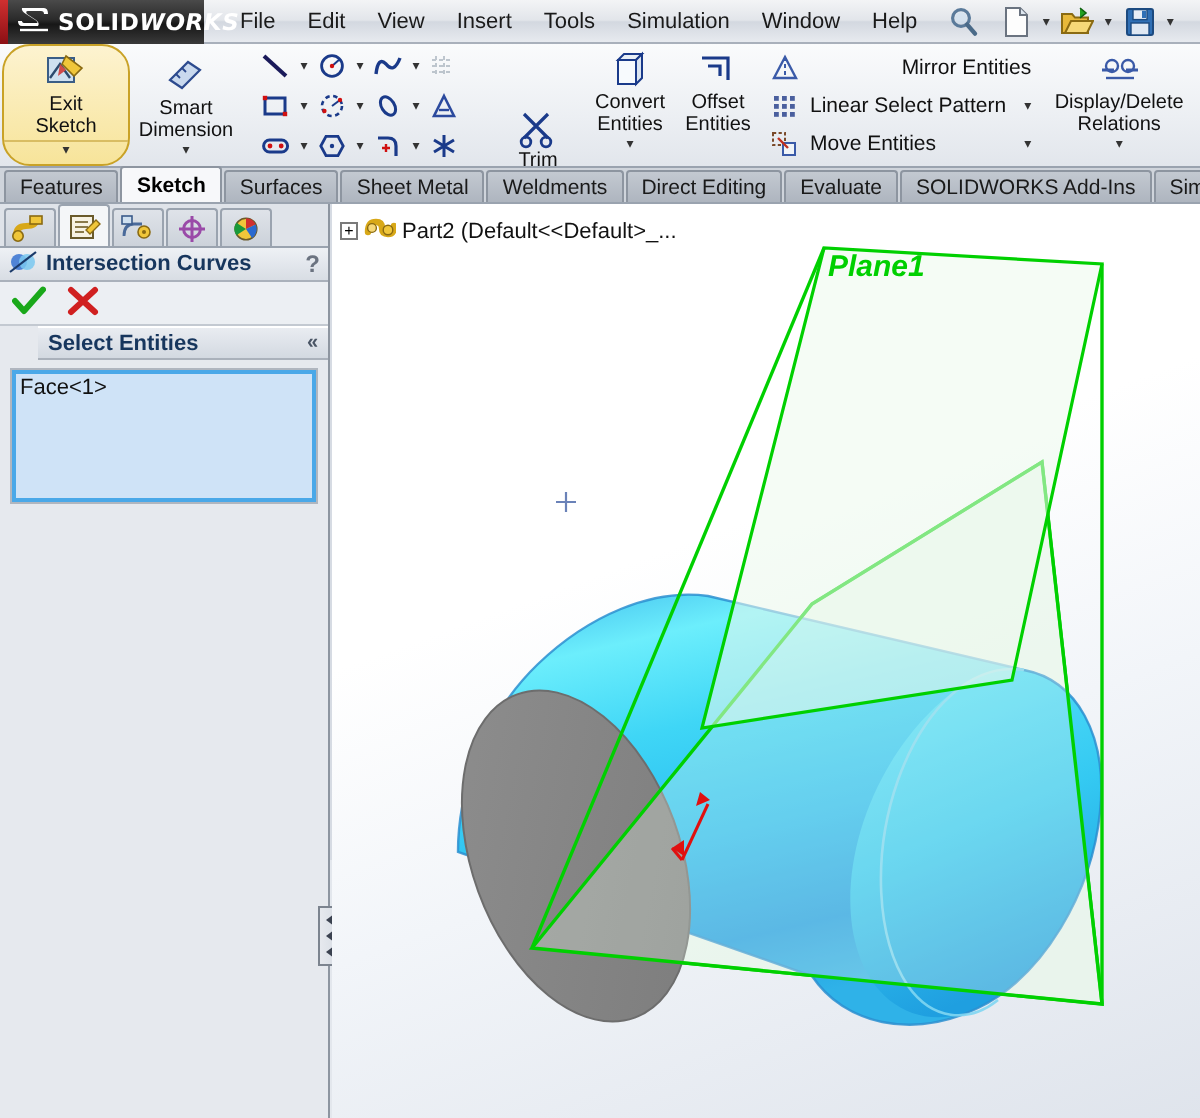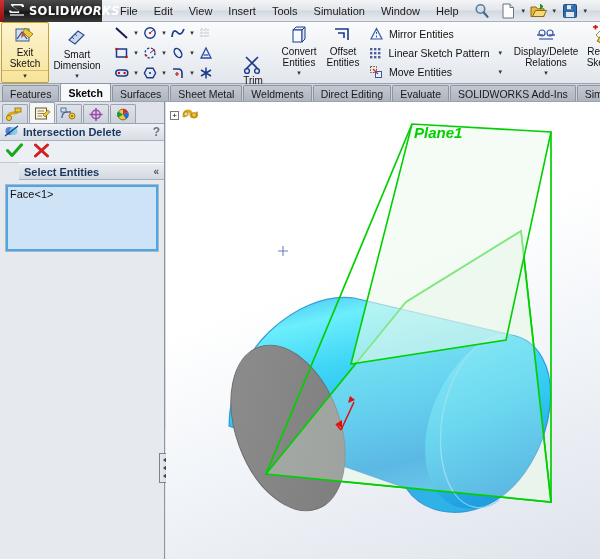--- a/index.html
+++ b/index.html
@@ -69,21 +69,21 @@
   }
   .bigbtn.sel .splitline{ border-top:1px solid #d9bd63; width:100%; margin-top:1px; }
   .vsep{ width:1px; background:#b9c0ca; margin:3px 3px; }
 
   .icogrid{ display:grid; grid-template-columns:repeat(4, 1fr); align-content:center; }
   .icocell{ display:flex; align-items:center; gap:0px; height:20px; }
   .sico{ width:20px; height:18px; display:flex; align-items:center; justify-content:center; }
   .scaret{ width:8px; font-size:7px; color:#333; text-align:center; }
 
   .txtcol{ display:flex; flex-direction:column; justify-content:center; padding:0 2px; }
-  .txtrow{ display:flex; align-items:center; height:19px; gap:3px; }
+  .txtrow{ display:flex; align-items:center; height:19px; gap:3px;justify-content:space-between; }
   .txtrow .lbl{ font-size:10.5px; color:#111; white-space:nowrap; }
   .txtrow .tcaret{ font-size:7px; color:#333; margin-left:auto; padding-left:6px; }
 
   
   .cmdtabs{
     position:absolute; left:0; top:84px; width:600px; height:18px;
     background:#cfd4db; border-bottom:1px solid #9aa3af;
     display:flex; align-items:flex-end; padding-left:2px;
   }
   .ctab{
@@ -239,21 +239,21 @@
         </svg>
       </div>
       <div class="qa-caret">▾</div>
 
     </div>
   </div>
 
   <div class="ribbon">
 
     <div class="rgrp">
-      <div class="bigbtn sel" style="width:48px;">
+      <div class="bigbtn sel" style="width:64px;border-radius:14px;">
         <div class="ico">
           <svg width="22" height="20" viewBox="0 0 22 20">
             <rect x="2" y="3" width="13" height="12" fill="#cfe0f0" stroke="#3a5d86"></rect>
             <path d="M3 13 L8 6 L13 13" fill="none" stroke="#2c4a6e" stroke-width="1.2"></path>
             <path d="M11 2 L19 8 L15 12 L9 6 Z" fill="#f0c63a" stroke="#8a6a12" stroke-width=".8"></path>
             <path d="M8 6 L11 9 L7 12 Z" fill="#d04a4a"></path>
           </svg>
         </div>
         <div class="lb">Exit</div>
         <div class="lb">Sketch</div>
@@ -450,21 +450,21 @@
                 <rect x="10" y="2" width="2.4" height="2.4"></rect>
             <rect x="2" y="6" width="2.4" height="2.4"></rect>
                 <rect x="6" y="6" width="2.4" height="2.4"></rect>
                 <rect x="10" y="6" width="2.4" height="2.4"></rect>
             <rect x="2" y="10" width="2.4" height="2.4"></rect>
                 <rect x="6" y="10" width="2.4" height="2.4"></rect>
                 <rect x="10" y="10" width="2.4" height="2.4"></rect>
               </g>
           </svg>
         </span>
-        <span class="lbl">Linear Sketch Pattern</span>
+        <span class="lbl">Linear Select Pattern</span>
         <span class="tcaret">▾</span>
       </div>
       <div class="txtrow">
         <span class="sico">
           <svg width="15" height="14" viewBox="0 0 15 14">
             <rect x="1.5" y="1.5" width="6" height="6" fill="none" stroke="#7a4a2a" stroke-width="1" stroke-dasharray="1.6 1.2"></rect>
             <rect x="6.5" y="6.5" width="6" height="6" fill="#f0f4f8" stroke="#3a5aa8" stroke-width="1"></rect>
             <path d="M4 4 L9 9" stroke="#c03020" stroke-width="1.2"></path>
           </svg>
         </span>
@@ -562,21 +562,21 @@
     </div>
 
     <div class="pmtitle">
       <span>
         <svg width="15" height="14" viewBox="0 0 15 14">
           <ellipse cx="5.5" cy="7" rx="4" ry="4" fill="#2a6ad0" opacity=".8"></ellipse>
           <ellipse cx="9.5" cy="7" rx="4" ry="4" fill="#7ac8f0" opacity=".85"></ellipse>
           <path d="M1 12 L14 2" stroke="#1a3a6a" stroke-width="1.1"></path>
         </svg>
       </span>
-      <span>Intersection Delete</span>
+      <span>Intersection Curves</span>
       <span class="help">?</span>
     </div>
 
     <div class="okrow">
       <span>
         <svg width="17" height="15" viewBox="0 0 17 15">
           <path d="M1.5 7.5 L6 12.5 L15.5 1.8" fill="none" stroke="#1aa81a" stroke-width="3" stroke-linecap="round" stroke-linejoin="round"></path>
         </svg>
       </span>
       <span>
@@ -608,20 +608,21 @@
 
     <div class="tree">
       <span class="expander">+</span>
       <span>
         <svg width="16" height="14" viewBox="0 0 16 14">
           <path d="M2 9 Q2 4 6 4 Q9 4 9 7 Q9 10 12 10 Q15 10 15 6" fill="none" stroke="#d8a818" stroke-width="3.2" stroke-linecap="round"></path>
           <circle cx="4" cy="7" r="2.2" fill="#f6d878" stroke="#8a6a12" stroke-width=".7"></circle>
           <circle cx="12" cy="8" r="2.4" fill="#f0c63a" stroke="#8a6a12" stroke-width=".7"></circle>
         </svg>
       </span>
+      <span class="tlabel">Part2  (Default&lt;&lt;Default&gt;_...</span>
     </div>
 
     <svg class="scene" viewBox="0 0 434 457">
       <defs>
         <linearGradient id="cylGrad" x1="0" y1="0" x2="0.35" y2="1">
           <stop offset="0%" stop-color="#3ab4ea"></stop>
           <stop offset="18%" stop-color="#6ceefc"></stop>
           <stop offset="38%" stop-color="#3fd6f6"></stop>
           <stop offset="62%" stop-color="#2bbdf0"></stop>
           <stop offset="85%" stop-color="#1e9de2"></stop>

